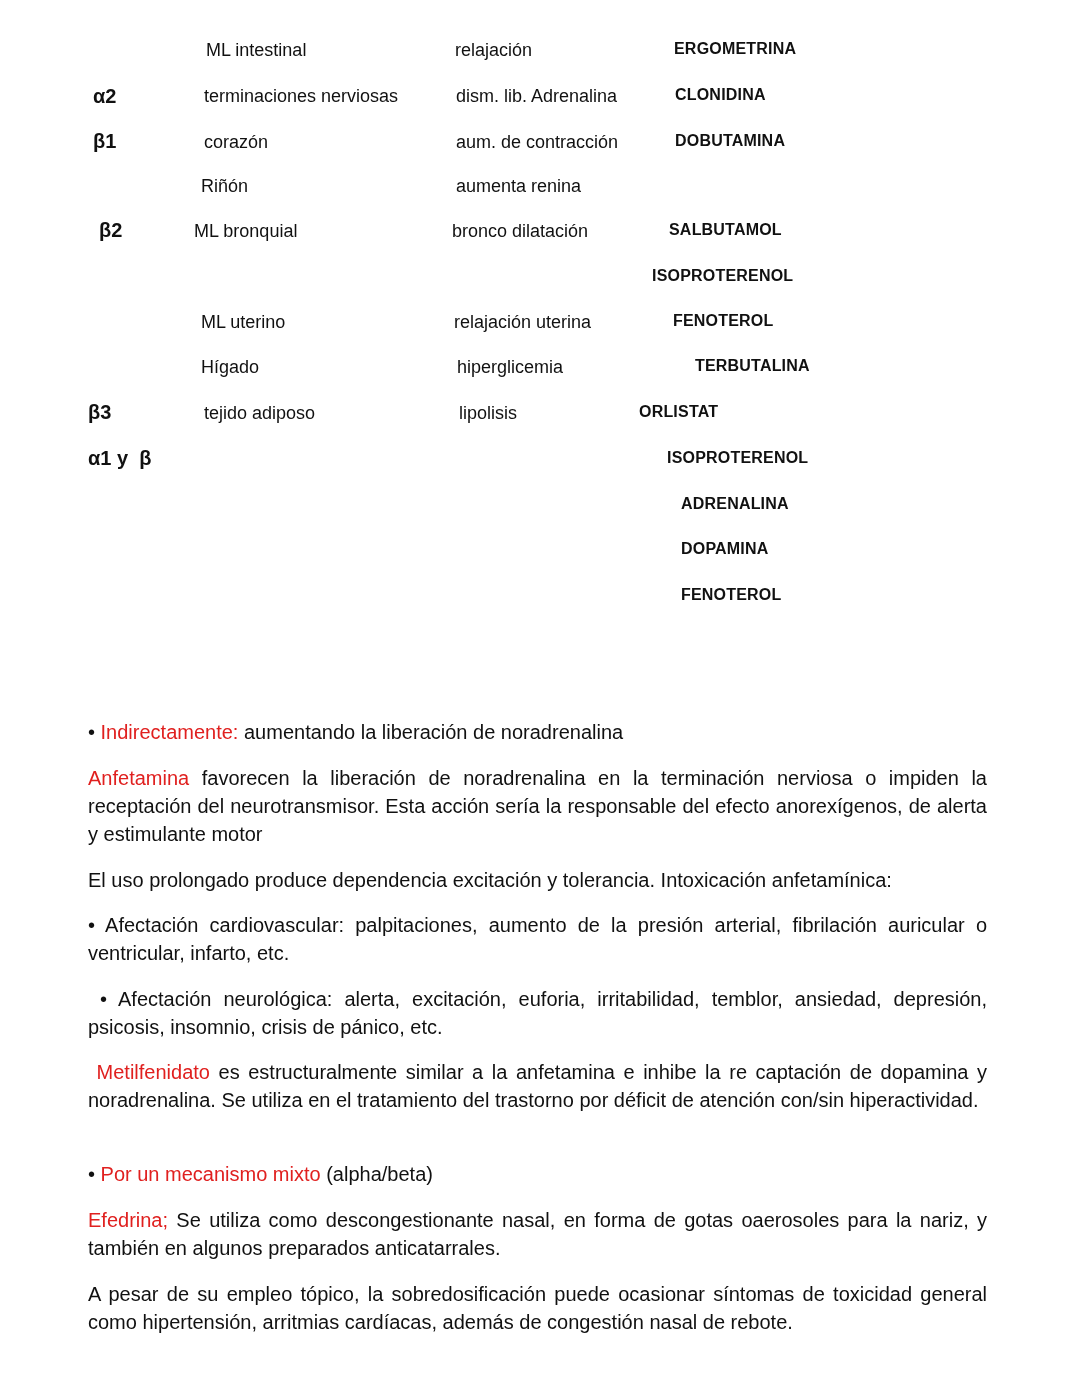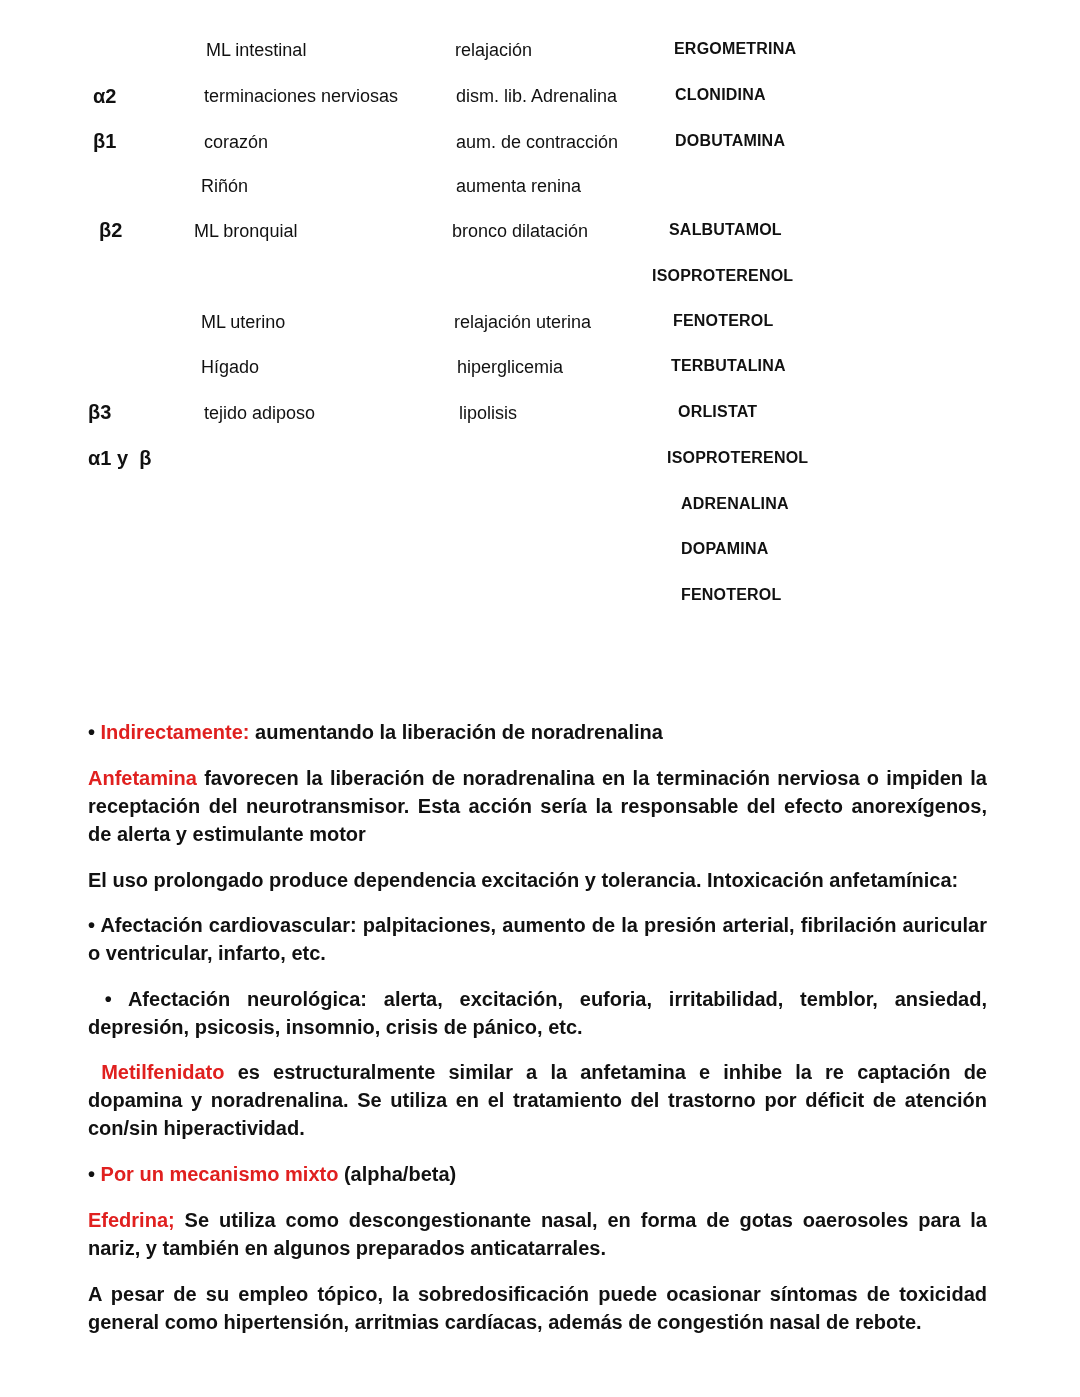--- a/index.html
+++ b/index.html
@@ -1,21 +1,21 @@
 <!DOCTYPE html>
 <html><head>
 <meta charset="utf-8">
 <style>
   html, body { margin:0; padding:0; background:#ffffff; }
   body { width:1080px; height:1397px; position:relative; font-family:"Liberation Sans", sans-serif; color:#111111; overflow:hidden; }
   .t { position:absolute; white-space:nowrap; font-size:18px; line-height:22px; }
   .tl { font-size:18px; }
   .drug { font-size:16px; letter-spacing:0.2px;font-weight:bold; }
   .rec { font-size:20px; font-weight:bold;text-align:right; }
-  .para { position:absolute; left:88px; width:899px; font-size:20px; line-height:28px; text-align:justify;font-weight:bold; }
+  .para { position:absolute; left:88px; width:899px; font-size:20px; line-height:28px; text-align:justify; }
   .red { color:#e0201f; }
 </style>
 </head>
 <body>
 
 <div>
 
   <span class="t tl" style="left:206px;top:39px">ML intestinal</span>
   <span class="t tl" style="left:455px;top:39px">relajación</span>
   <span class="t drug" style="left:674px;top:38px">ERGOMETRINA</span>
@@ -39,26 +39,26 @@
   <span class="t drug" style="left:669px;top:219px">SALBUTAMOL</span>
 
   <span class="t drug" style="left:652px;top:265px">ISOPROTERENOL</span>
 
   <span class="t tl" style="left:201px;top:311px">ML uterino</span>
   <span class="t tl" style="left:454px;top:311px">relajación uterina</span>
   <span class="t drug" style="left:673px;top:310px">FENOTEROL</span>
 
   <span class="t tl" style="left:201px;top:356px">Hígado</span>
   <span class="t tl" style="left:457px;top:356px">hiperglicemia</span>
-  <span class="t drug" style="left:671px;top:355px">TERBUTALINA</span>
+  <span class="t drug" style="left:695px;top:355px">TERBUTALINA</span>
 
   <span class="t rec" style="left:88px;top:401px">β3</span>
   <span class="t tl" style="left:204px;top:402px">tejido adiposo</span>
   <span class="t tl" style="left:459px;top:402px">lipolisis</span>
-  <span class="t drug" style="left:678px;top:401px">ORLISTAT</span>
+  <span class="t drug" style="left:639px;top:401px">ORLISTAT</span>
 
   <span class="t rec" style="left:88px;top:447px;white-space:pre">α1 y  β</span>
   <span class="t drug" style="left:667px;top:447px">ISOPROTERENOL</span>
 
   <span class="t drug" style="left:681px;top:493px">ADRENALINA</span>
   <span class="t drug" style="left:681px;top:538px">DOPAMINA</span>
   <span class="t drug" style="left:681px;top:584px">FENOTEROL</span>
 </div>
 
 <div class="para" style="top:718px"><span>• </span><span class="red">Indirectamente:</span><span> aumentando la liberación de noradrenalina</span></div>

